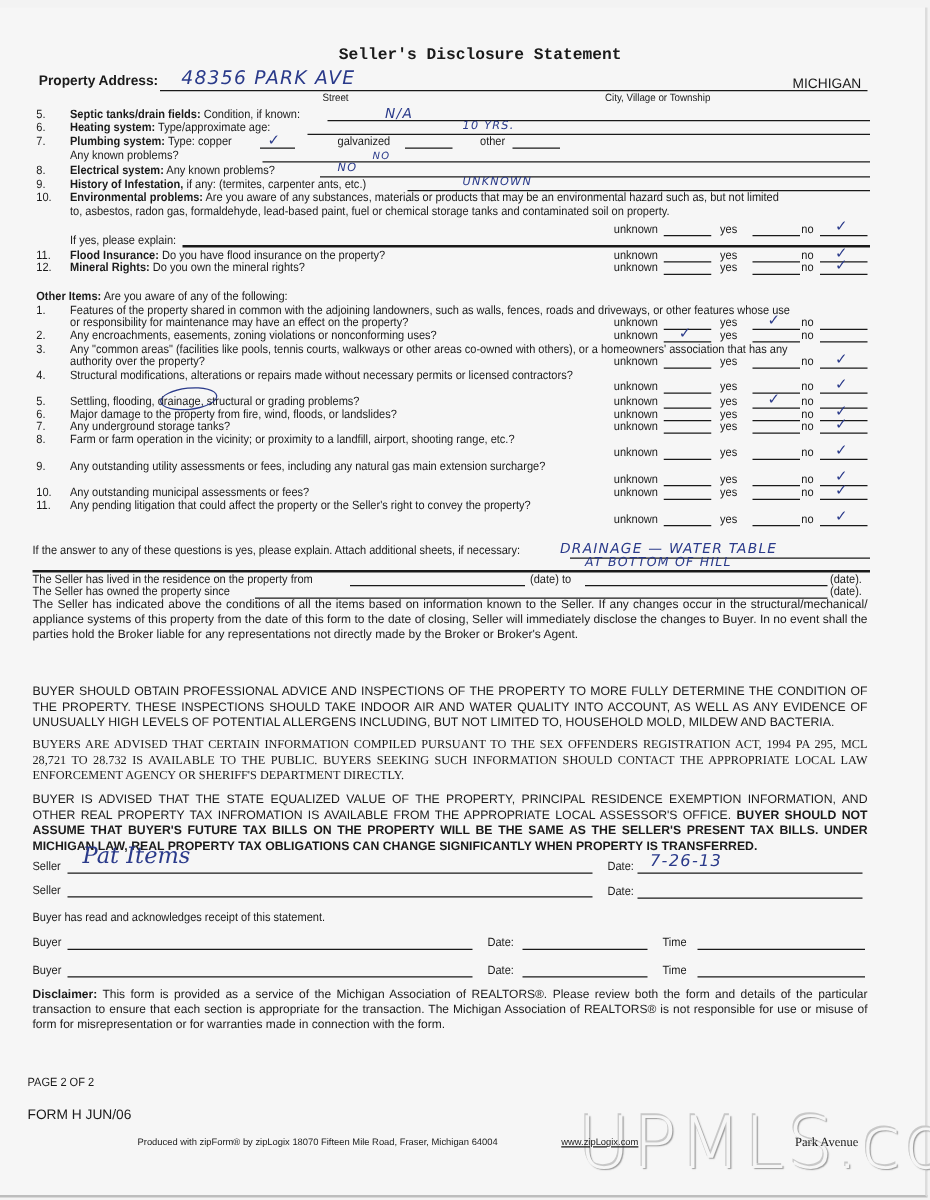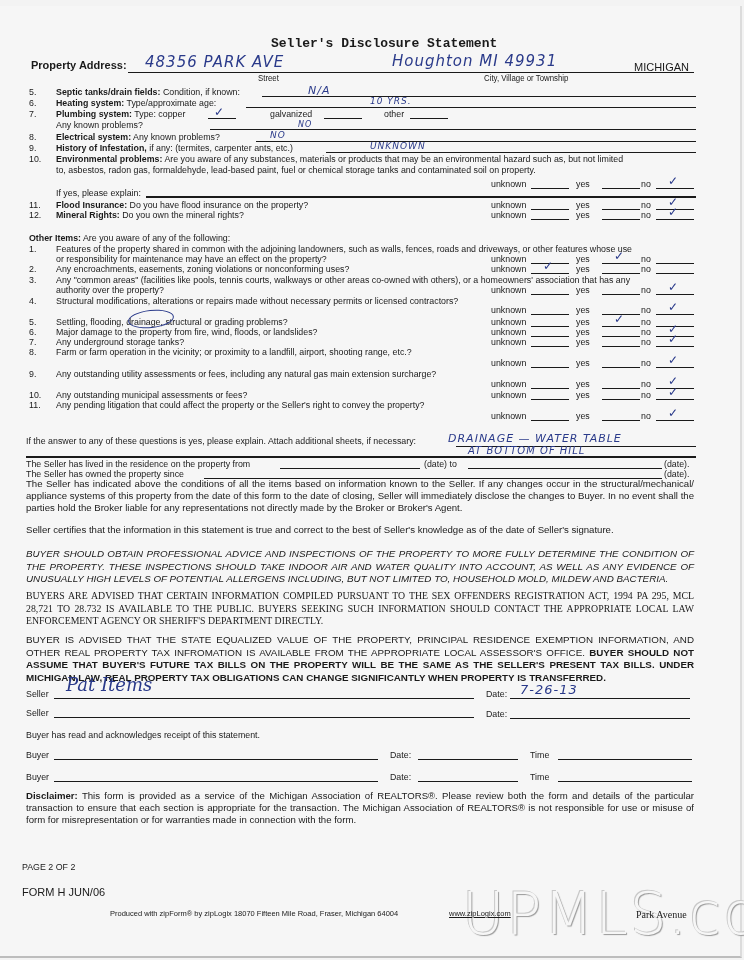--- a/index.html
+++ b/index.html
@@ -40,21 +40,20 @@
 </head>
 <body>
 
 <div class="page">
 
   <div class="abs b" style="left:271px;top:30px;font-size:13px;font-family:Liberation Mono, monospace;">Seller's Disclosure Statement</div>
 
   <div class="abs b" style="left:31px;top:53px;font-size:11px;">Property Address:</div>
   <div class="line" style="left:128px;top:66px;width:566px;"></div>
   <div class="abs hand" style="left:145px;top:47px;font-size:15px;">48356 PARK AVE</div>
-  <div class="abs hand" style="left:392px;top:46px;font-size:15px;">Houghton  MI     49931</div>
   <div class="abs b" style="left:634px;top:55px;font-size:11px;font-weight:normal;">MICHIGAN</div>
   <div class="abs t" style="left:258px;top:67px;font-size:8.5px;">Street</div>
   <div class="abs t" style="left:484px;top:67px;font-size:8.5px;">City, Village or Township</div>
 
   <div class="num" style="top:80px;">5.</div>
   <div class="abs t" style="left:56px;top:80px;"><b>Septic tanks/drain fields:</b><span> Condition, if known:</span></div>
   <div class="line" style="left:262px;top:90px;width:434px;"></div>
   <div class="abs hand" style="left:308px;top:78px;">N/A</div>
 
   <div class="num" style="top:91px;">6.</div>
@@ -243,23 +242,22 @@
   <div class="abs t" style="left:26px;top:452px;">The Seller has lived in the residence on the property from</div>
   <div class="line" style="left:280px;top:462px;width:140px;"></div>
   <div class="abs t" style="left:424px;top:452px;">(date) to</div>
   <div class="line" style="left:468px;top:462px;width:194px;"></div>
   <div class="abs t" style="left:664px;top:452px;">(date).</div>
   <div class="abs t" style="left:26px;top:462px;">The Seller has owned the property since</div>
   <div class="line" style="left:204px;top:472px;width:458px;"></div>
   <div class="abs t" style="left:664px;top:462px;">(date).</div>
   <div class="para" style="top:472px;">The Seller has indicated above the conditions of all the items based on information known to the Seller. If any changes occur in the structural/mechanical/ appliance systems of this property from the date of this form to the date of closing, Seller will immediately disclose the changes to Buyer. In no event shall the parties hold the Broker liable for any representations not directly made by the Broker or Broker's Agent.</div>
 
-  <div class="para" style="top:518px;">Seller certifies that the information in this statement is true and correct to the best of Seller's knowledge as of the date of Seller's signature.</div>
-
-  <div class="para caps" style="top:542px;font-style:italic;">BUYER SHOULD OBTAIN PROFESSIONAL ADVICE AND INSPECTIONS OF THE PROPERTY TO MORE FULLY DETERMINE THE CONDITION OF THE PROPERTY. THESE INSPECTIONS SHOULD TAKE INDOOR AIR AND WATER QUALITY INTO ACCOUNT, AS WELL AS ANY EVIDENCE OF UNUSUALLY HIGH LEVELS OF POTENTIAL ALLERGENS INCLUDING, BUT NOT LIMITED TO, HOUSEHOLD MOLD, MILDEW AND BACTERIA.</div>
+
+  <div class="para caps" style="top:542px;">BUYER SHOULD OBTAIN PROFESSIONAL ADVICE AND INSPECTIONS OF THE PROPERTY TO MORE FULLY DETERMINE THE CONDITION OF THE PROPERTY. THESE INSPECTIONS SHOULD TAKE INDOOR AIR AND WATER QUALITY INTO ACCOUNT, AS WELL AS ANY EVIDENCE OF UNUSUALLY HIGH LEVELS OF POTENTIAL ALLERGENS INCLUDING, BUT NOT LIMITED TO, HOUSEHOLD MOLD, MILDEW AND BACTERIA.</div>
   <div class="para caps" style="top:584px;font-family:Liberation Serif, serif;">BUYERS ARE ADVISED THAT CERTAIN INFORMATION COMPILED PURSUANT TO THE SEX OFFENDERS REGISTRATION ACT, 1994 PA 295, MCL 28,721 TO 28.732 IS AVAILABLE TO THE PUBLIC. BUYERS SEEKING SUCH INFORMATION SHOULD CONTACT THE APPROPRIATE LOCAL LAW ENFORCEMENT AGENCY OR SHERIFF'S DEPARTMENT DIRECTLY.</div>
   <div class="para caps" style="top:628px;"><span>BUYER IS ADVISED THAT THE STATE EQUALIZED VALUE OF THE PROPERTY, PRINCIPAL RESIDENCE EXEMPTION INFORMATION, AND OTHER REAL PROPERTY TAX INFROMATION IS AVAILABLE FROM THE APPROPRIATE LOCAL ASSESSOR'S OFFICE. </span><b>BUYER SHOULD NOT ASSUME THAT BUYER'S FUTURE TAX BILLS ON THE PROPERTY WILL BE THE SAME AS THE SELLER'S PRESENT TAX BILLS. UNDER MICHIGAN LAW, REAL PROPERTY TAX OBLIGATIONS CAN CHANGE SIGNIFICANTLY WHEN PROPERTY IS TRANSFERRED.</b></div>
 
   <div class="abs t" style="left:26px;top:682px;">Seller</div>
   <div class="line" style="left:54px;top:692px;width:420px;"></div>
   <div class="abs sig" style="left:66px;top:668px;">Pat Items</div>
   <div class="abs t" style="left:486px;top:682px;">Date:</div>
   <div class="line" style="left:510px;top:692px;width:180px;"></div>
   <div class="abs hand" style="left:520px;top:676px;font-size:13px;">7-26-13</div>
 

